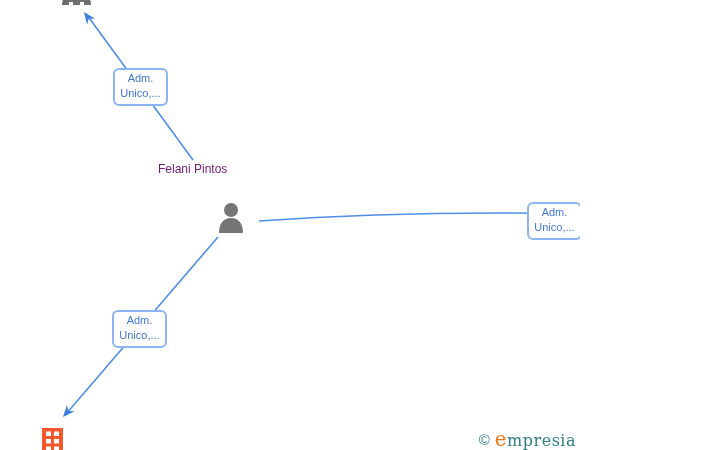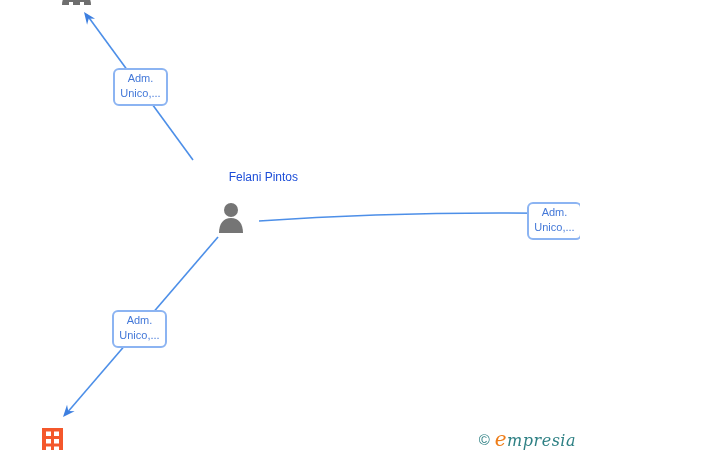--- a/index.html
+++ b/index.html
@@ -21,38 +21,38 @@
     border-radius:6px;
     color:#4378d8;
     font-size:11px;
     line-height:15px;
     text-align:center;
     padding-top:1px;
     box-sizing:content-box;
   }
   .person-name{
     position:absolute;
-    left:158px;top:170px;width:140px;
-    text-align:right;
-    color:#1d4ed8;
+    left:158px;top:162px;width:140px;
+    text-align:left;
+    color:#701a75;
     font-size:12px;
     line-height:15px;
   }
   .person-icon-wrap{position:absolute;left:215px;top:202px;width:32px;height:32px;}
   .partial-icon-top{position:absolute;left:59px;top:-24px;width:35px;height:29px;}
   .building-wrap{position:absolute;left:42px;top:428px;width:21px;height:28px;}
   .logo{
     position:absolute;
     right:4px;bottom:0px;
     height:22px;
     display:flex;align-items:center;
     color:#2e8084;
   }
   .logo .copy{font-size:15px;margin-right:5px;color:#2e8084;}
-  .logo .brand{font-family:"DejaVu Serif", serif;font-style:italic;font-size:16px;color:#2e8084;letter-spacing:0.5px;}
+  .logo .brand{font-family:"DejaVu Serif", serif;font-size:16px;color:#2e8084;letter-spacing:0.5px;}
   .logo .brand .initial{color:#ee7d18;font-size:20px;}
 </style>
 </head>
 <body>
 
 <div class="canvas">
 
   <svg class="edge-layer" width="728" height="450" viewBox="0 0 728 450">
 
     <path class="edge" d="M193,160 L87,15"></path>

